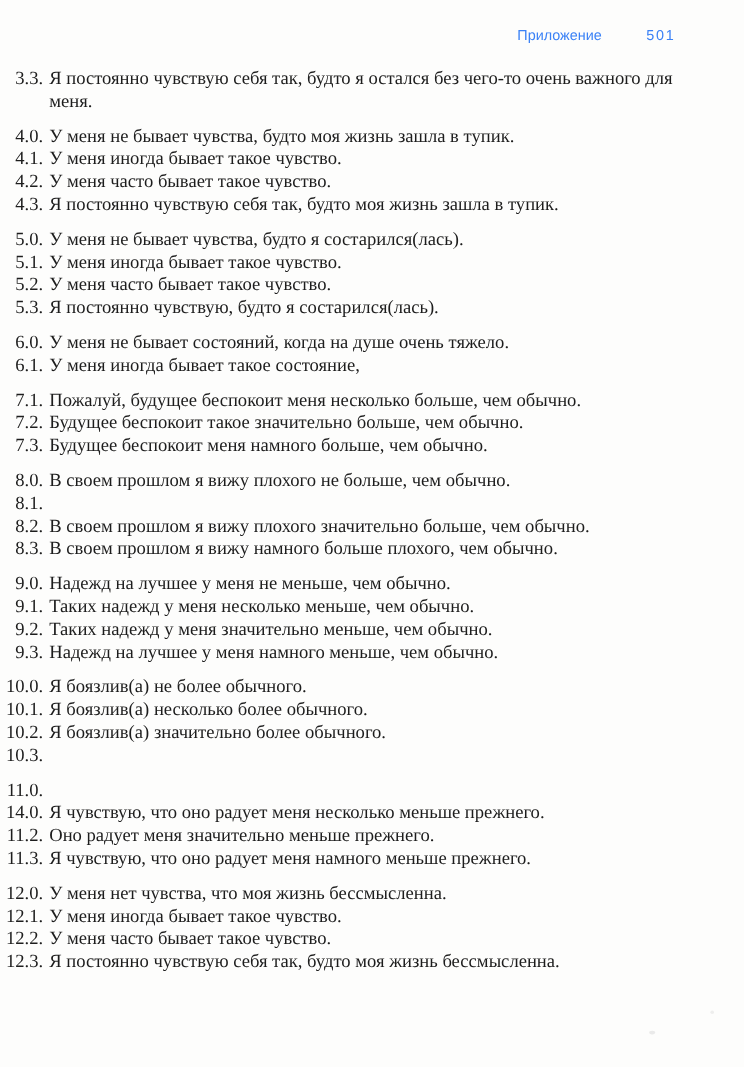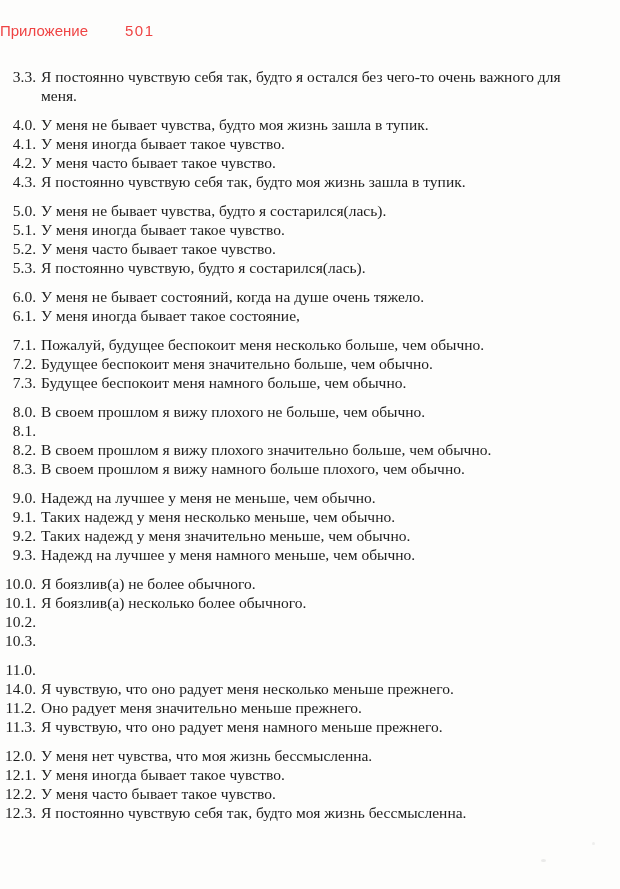--- a/index.html
+++ b/index.html
@@ -16,32 +16,33 @@
   }
   .page {
     position: relative;
     width: 620px;
     height: 889px;
     box-sizing: border-box;
     padding: 22px 57px 0 0;
   }
   .running-header {
     display: flex;
+    justify-content: flex-end;
     align-items: baseline;
     gap: 37px;
     font-family: "Liberation Sans", sans-serif;
-    font-size: 15px;
-    color: #ef4444;
+    font-size: 12px;
+    color: #3b82f6;
     height: 17px;
   }
   .running-header .page-num {
     letter-spacing: 1.5px;
   }
   .items {
-    margin-top: 28px;
+    margin-top: 17px;
     padding-left: 0;
   }
   .group {
     margin-bottom: 10px;
   }
   .item {
     display: flex;
     align-items: flex-start;
     font-size: 15.5px;
     line-height: 19px;
@@ -127,21 +128,21 @@
           <span class="txt">У меня иногда бывает такое состояние,</span>
         </div>
       </div>
       <div class="group">
         <div class="item">
           <span class="num">7.1.</span>
           <span class="txt">Пожалуй, будущее беспокоит меня несколько больше, чем обычно.</span>
         </div>
         <div class="item">
           <span class="num">7.2.</span>
-          <span class="txt">Будущее беспокоит меня значительно больше, чем обычно.</span>
+          <span class="txt">Будущее беспокоит такое значительно больше, чем обычно.</span>
         </div>
         <div class="item">
           <span class="num">7.3.</span>
           <span class="txt">Будущее беспокоит меня намного больше, чем обычно.</span>
         </div>
       </div>
       <div class="group">
         <div class="item">
           <span class="num">8.0.</span>
           <span class="txt">В своем прошлом я вижу плохого не больше, чем обычно.</span>
@@ -180,20 +181,21 @@
         <div class="item">
           <span class="num">10.0.</span>
           <span class="txt">Я боязлив(а) не более обычного.</span>
         </div>
         <div class="item">
           <span class="num">10.1.</span>
           <span class="txt">Я боязлив(а) несколько более обычного.</span>
         </div>
         <div class="item">
           <span class="num">10.2.</span>
+          <span class="txt">Я боязлив(а) значительно более обычного.</span>
         </div>
         <div class="item">
           <span class="num">10.3.</span>
         </div>
       </div>
       <div class="group">
         <div class="item">
           <span class="num">11.0.</span>
         </div>
         <div class="item">

